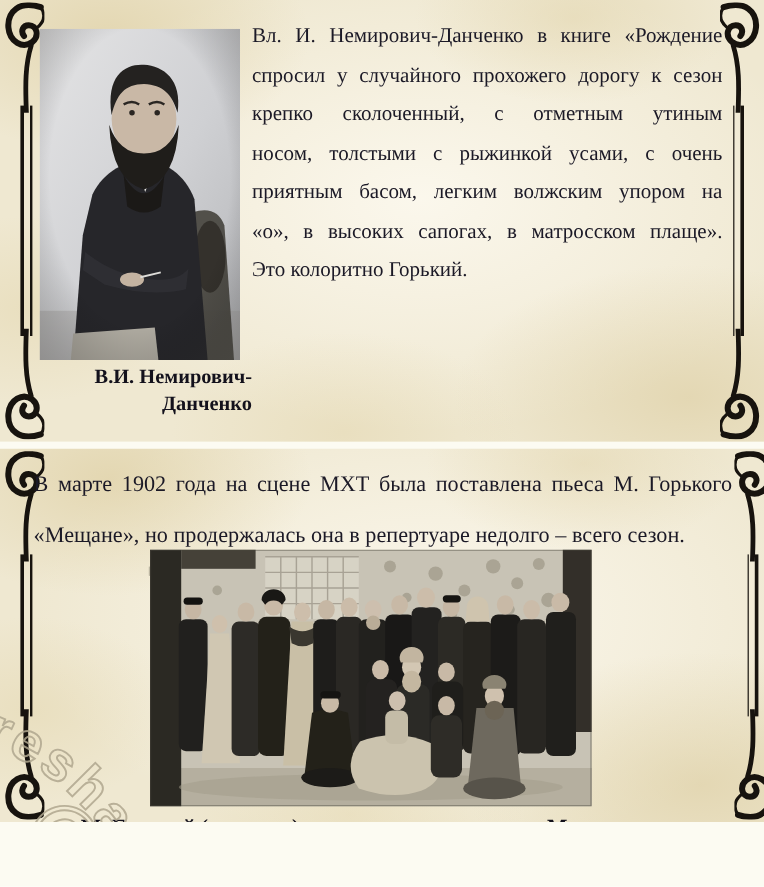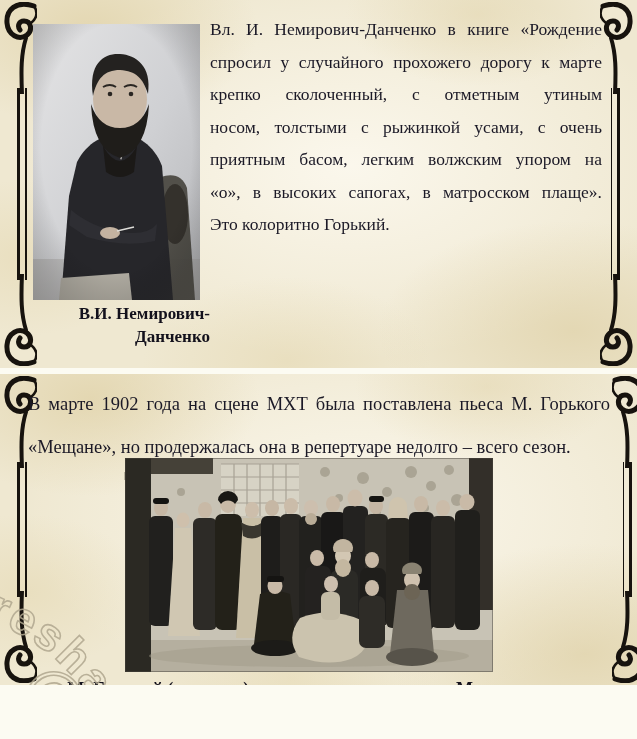--- a/index.html
+++ b/index.html
@@ -98,21 +98,21 @@
       <path d="M70,63 q7,-4 13,0 M91,63 q7,-4 13,0" stroke="#2a2622" stroke-width="2" fill="none"></path>
       <path d="M38,186 Q62,206 96,209 Q116,210 124,200 L122,217 Q92,224 54,213 L36,201 Z" fill="#2e2e33"></path>
       <ellipse cx="77" cy="209" rx="10" ry="6" fill="#c4b3a1"></ellipse>
       <line x1="84" y1="207" x2="101" y2="203" stroke="#dddcd8" stroke-width="1.6"></line>
       <rect width="167" height="276" fill="url(#pvig)"></rect>
     </svg>
     <div class="caption1">В.И. Немирович-Данченко</div>
 
     <div class="textcol">
       <div class="bline">Вл. И. Немирович-Данченко в книге «Рождение</div>
-      <div class="bline">спросил у случайного прохожего дорогу к марте</div>
+      <div class="bline">спросил у случайного прохожего дорогу к сезон</div>
       <div class="bline">крепко сколоченный, с отметным утиным</div>
       <div class="bline">носом, толстыми с рыжинкой усами, с очень</div>
       <div class="bline">приятным басом, легким волжским упором на</div>
       <div class="bline">«о», в высоких сапогах, в матросском плаще».</div>
       <div class="bline last">Это колоритно Горький.</div>
     </div>
   </div>
 
   <div class="slide" id="slide2">
     <div class="vline vl-ol"></div>

